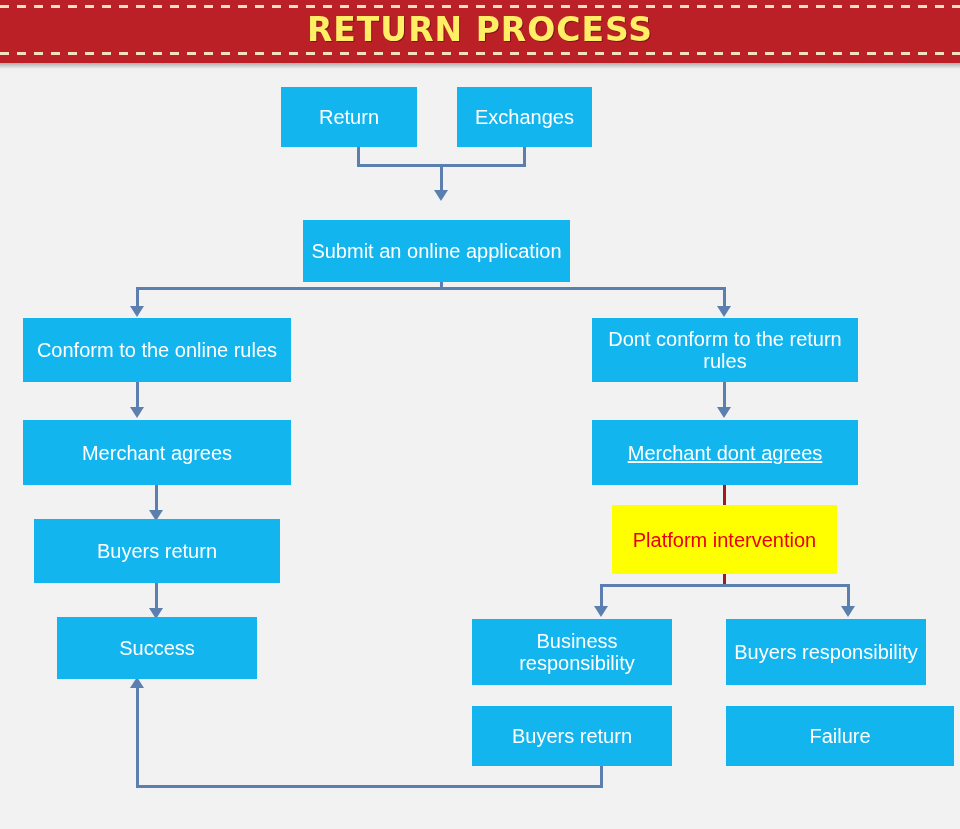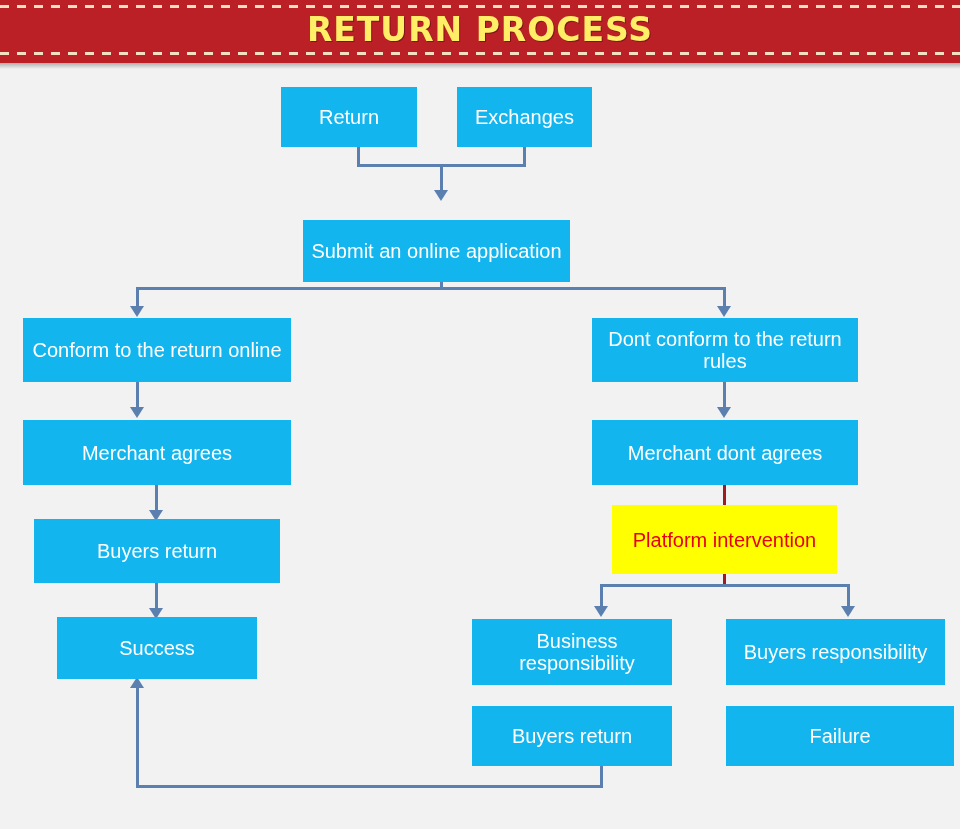--- a/index.html
+++ b/index.html
@@ -169,35 +169,35 @@
   <div class="line" style="left:136px; top:785px; width:467px; height:3px;"></div>
   <div class="line" style="left:136px; top:686px; width:3px; height:100px;"></div>
   <div class="arrow-up" style="left:130px; top:677px;"></div>
 
   <div class="node" style="left:281px; top:87px; width:136px; height:60px;">Return</div>
 
   <div class="node" style="left:457px; top:87px; width:135px; height:60px;">Exchanges</div>
 
   <div class="node" style="left:303px; top:204px; width:267px; height:62px;margin-top:16px;">Submit an online application</div>
 
-  <div class="node" style="left:23px; top:318px; width:268px; height:64px;">Conform to the return online</div>
+  <div class="node" style="left:23px; top:318px; width:268px; height:64px;">Conform to the online rules</div>
 
   <div class="node" style="left:592px; top:318px; width:266px; height:64px;">Dont conform to the return rules</div>
 
   <div class="node" style="left:23px; top:420px; width:268px; height:65px;">Merchant agrees</div>
 
-  <div class="node" style="left:592px; top:420px; width:266px; height:65px;">Merchant dont agrees</div>
+  <div class="node" style="left:592px; top:420px; width:266px; height:65px;text-decoration:underline;">Merchant dont agrees</div>
 
   <div class="node" style="left:34px; top:519px; width:246px; height:64px;">Buyers return</div>
 
   <div class="node highlight" style="left:612px; top:505px; width:225px; height:69px;">Platform intervention</div>
 
   <div class="node" style="left:57px; top:617px; width:200px; height:62px;">Success</div>
 
   <div class="node" style="left:472px; top:619px; width:200px; height:66px;padding-left:16px;">Business responsibility</div>
 
-  <div class="node" style="left:726px; top:619px; width:219px; height:66px;">Buyers responsibility</div>
+  <div class="node" style="left:726px; top:619px; width:200px; height:66px;">Buyers responsibility</div>
 
   <div class="node" style="left:472px; top:706px; width:200px; height:60px;">Buyers return</div>
 
   <div class="node" style="left:726px; top:706px; width:228px; height:60px;">Failure</div>
 
 </div>
 
 </body></html>

